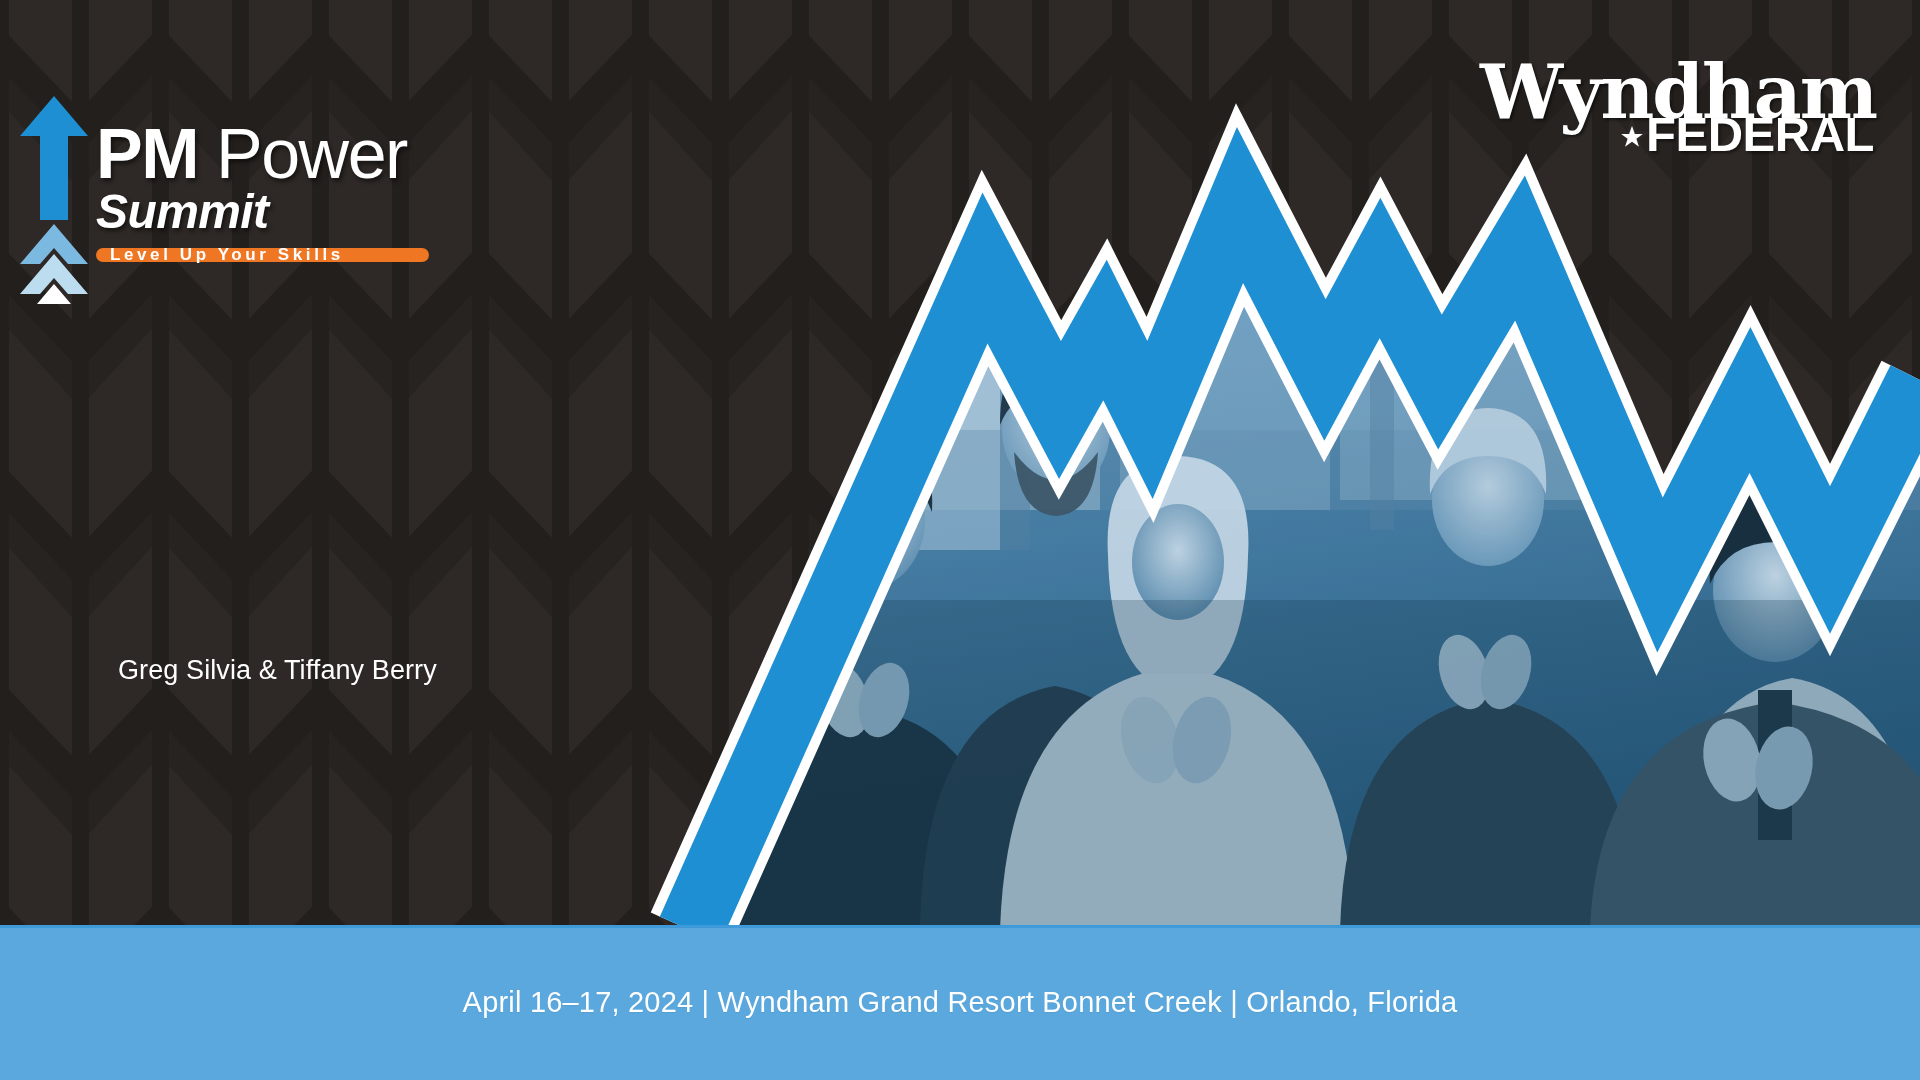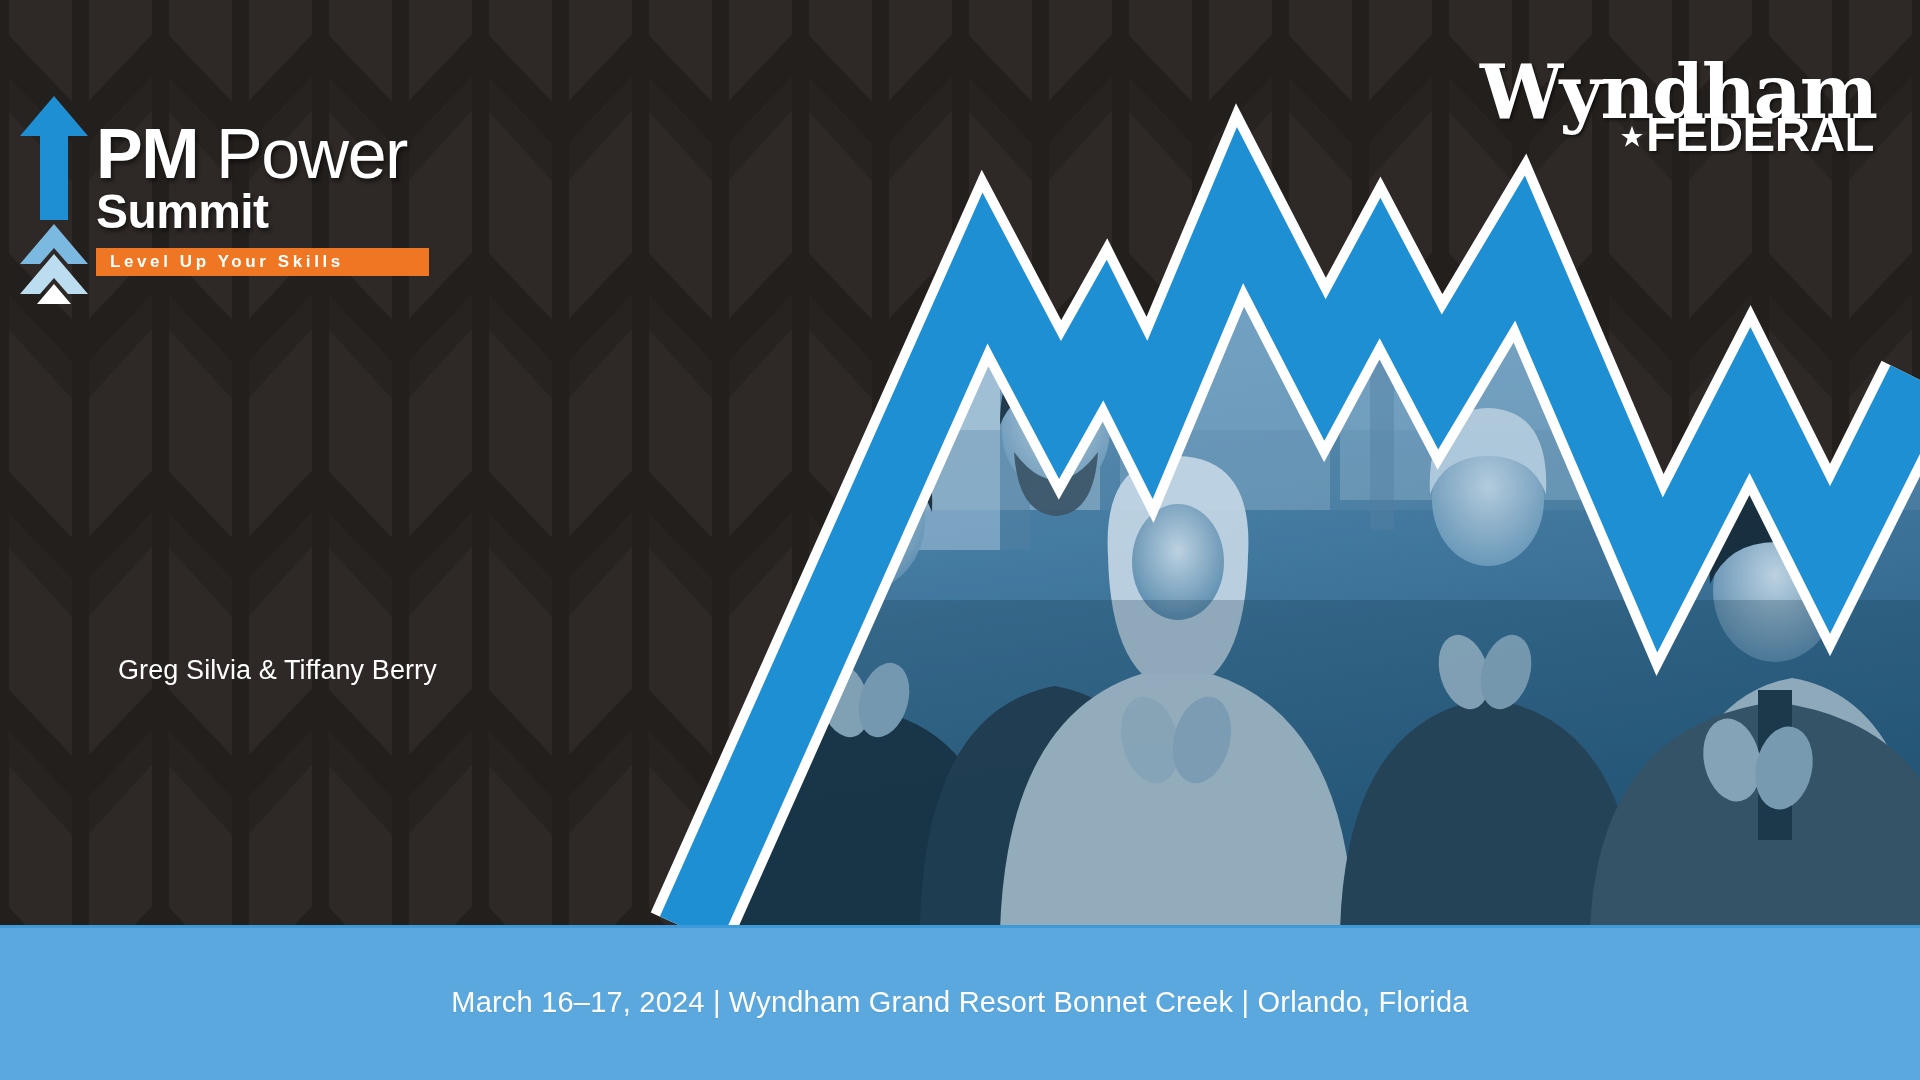--- a/index.html
+++ b/index.html
@@ -47,26 +47,28 @@
     color:#ffffff;font-size:70px;line-height:.92;font-weight:700;
     letter-spacing:-1.5px;
     text-shadow:2px 3px 4px rgba(0,0,0,.55);
     white-space:nowrap;
   }
   .logo-line1 .thin{font-weight:400;}
   .logo-line2{
     color:#ffffff;font-size:48px;line-height:1.0;font-weight:700;
     letter-spacing:-.6px;margin-top:2px;
     text-shadow:2px 3px 4px rgba(0,0,0,.55);
+    font-style:italic;
   }
   .tagline-bar{
     margin-top:12px;background:#ef7622;
-    width:333px;height:28px;
+    width:333px;height:14px;
     display:flex;align-items:center;
     padding-left:14px;
+    border-radius:12px;
   }
   .tagline-bar span{
     color:#ffffff;font-size:17px;font-weight:600;letter-spacing:3.6px;
     white-space:nowrap;
   }
 
   
   .session-title{
     position:absolute;left:118px;top:415px;z-index:50;
     color:#ffffff;font-size:43px;font-weight:400;
@@ -271,16 +273,16 @@
       <svg class="corp-star" viewBox="0 0 34 34">
         <path d="M17 2 L20.8 12.6 L32 12.6 L22.9 19.3 L26.4 30 L17 23.4 L7.6 30 L11.1 19.3 L2 12.6 L13.2 12.6 Z" fill="#ffffff"></path>
         <path d="M17 2 L20.8 12.6 L32 12.6 L22.9 19.3 L26.4 30 L17 23.4 L7.6 30 L11.1 19.3 L2 12.6 L13.2 12.6 Z" fill="none" stroke="#2e2926" stroke-width="2.6"></path>
       </svg>
       <div class="corp-federal">FEDERAL</div>
     </div>
   </div>
 
   <div class="footer-band">
     <div class="edge-line"></div>
-    <div class="footer-text">March 16–17, 2024 | Wyndham Grand Resort Bonnet Creek | Orlando, Florida</div>
+    <div class="footer-text">April 16–17, 2024 | Wyndham Grand Resort Bonnet Creek | Orlando, Florida</div>
   </div>
 
 </div>
 
 </body></html>

